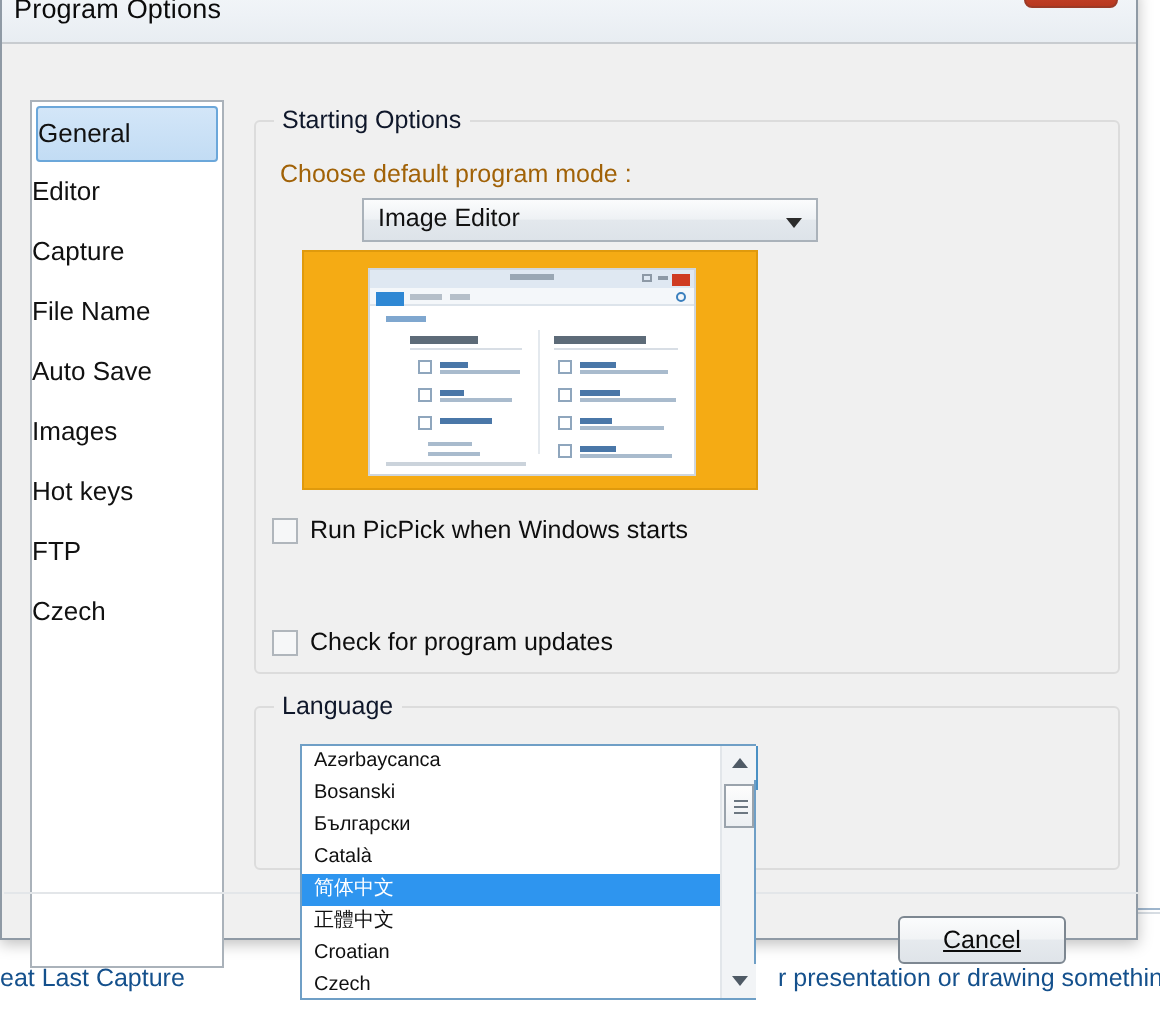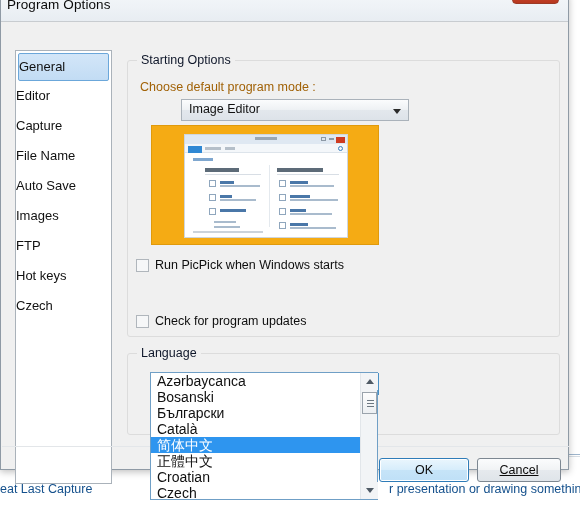--- a/index.html
+++ b/index.html
@@ -168,38 +168,38 @@
     background: linear-gradient(to bottom,#fdfdfd 0%, #eceff2 100%);
     border:1px solid #9aa3ac; box-sizing:border-box;
   }
   .dd-thumb::after {
     content:""; position:absolute; left:4px; top:7px; width:7px; height:7px;
     background: repeating-linear-gradient(to bottom,#6c7781 0 1px,transparent 1px 3px);
   }
   .dd-list { position:absolute; left:0; top:0; right:17px; bottom:0; overflow:hidden; }
   .dd-item {
     height:16px; line-height:16px; padding-left:6px;
-    font-size:14px; color:#101010; white-space:nowrap; cursor:default;
+    font-size:10px; color:#101010; white-space:nowrap; cursor:default;
   }
   .dd-item.selected { background:#2e95ef; color:#ffffff; }
 
   
   .btn {
     position:absolute; height:24px; box-sizing:border-box;
     border:1px solid #7d8791; border-radius:3px;
     font-size:12.5px; color:#0b0b0b; text-align:center; line-height:22px;
     background: linear-gradient(to bottom,#fbfcfd 0%, #f1f3f5 48%, #e6eaee 50%, #dfe4e9 100%);
   }
   #btn-ok {
     left:378px; top:436px; width:90px;
     border:1px solid #2f7cb8;
     background: linear-gradient(to bottom,#eaf6fd 0%, #d7edfb 48%, #c6e4f8 50%, #bfe0f7 100%);
     box-shadow: inset 0 0 0 1px #ffffff;
   }
-  #btn-cancel { left:476px; top:436px; width:84px; }
+  #btn-cancel { left:448px; top:436px; width:84px; }
   #btn-cancel .u { text-decoration: underline; }
   .btn-sep { position:absolute; left:1px; top:424px; width:567px; height:1px; background:#e3e6e9; }
 </style>
 </head>
 <body>
 
 <div id="root">
 
   <div class="bg-window">
     <div class="bg-toprule"></div>
@@ -235,24 +235,24 @@
         <div class="nav-item">
           <span>File Name</span>
         </div>
         <div class="nav-item">
           <span>Auto Save</span>
         </div>
         <div class="nav-item">
           <span>Images</span>
         </div>
         <div class="nav-item">
+          <span>Hot keys</span>
+        </div>
+        <div class="nav-item">
           <span>FTP</span>
-        </div>
-        <div class="nav-item">
-          <span>Hot keys</span>
         </div>
         <div class="nav-item">
           <span>Czech</span>
         </div>
       </div>
 
       <div class="groupbox" id="gb-starting">
         <div class="group-title">Starting Options</div>
       </div>
 
@@ -345,23 +345,20 @@
       <div class="groupbox" id="gb-language">
         <div class="group-title">Language</div>
       </div>
 
       <div class="combo open" id="combo-language">
         <span class="label">简体中文</span>
         <span class="arrow"></span>
       </div>
 
       <div class="btn-sep"></div>
-      <div class="btn" id="btn-ok">
-        <span>OK</span>
-      </div>
       <div class="btn" id="btn-cancel">
         <span class="u">Cancel</span>
       </div>
 
     </div>
   </div>
 
   <div class="dropdown">
     <div class="dd-list">
       <div class="dd-item">

